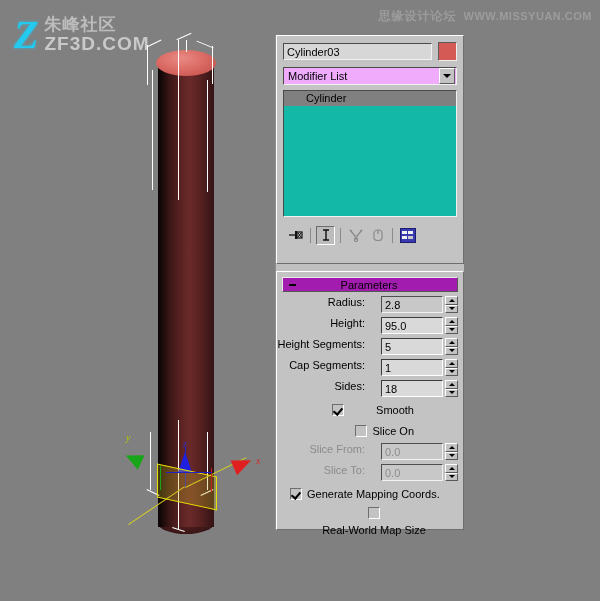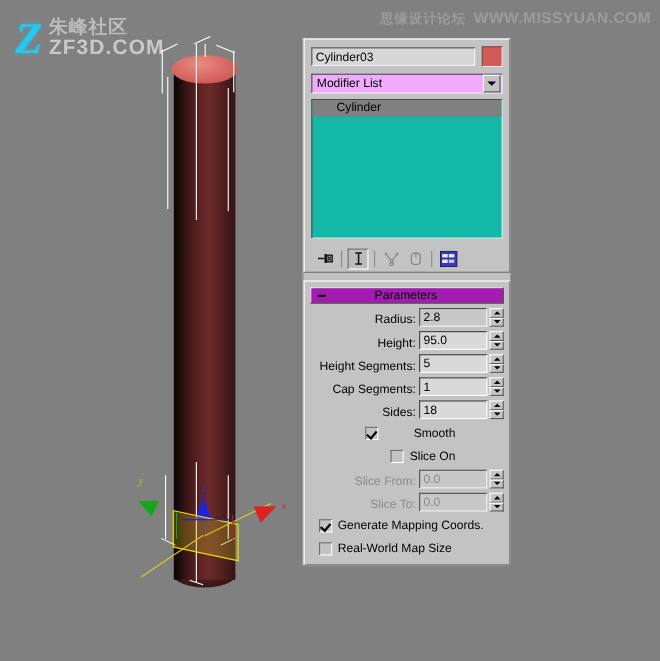--- a/index.html
+++ b/index.html
@@ -53,21 +53,21 @@
   #wm-right {
     position: absolute;
     right: 8px; top: 8px;
     display: flex;
     align-items: baseline;
     gap: 7px;
     color: #9c9c9c;
     pointer-events: none;
   }
   #wm-right .cn { font-size: 12px; font-weight: bold; letter-spacing: 1px; }
-  #wm-right .en { font-size: 14px; font-weight: bold; letter-spacing: .5px; }
+  #wm-right .en { font-size: 11px; font-weight: bold; letter-spacing: .5px; }
 
   
   #viewport {
     position: absolute;
     left: 0; top: 0;
     width: 275px; height: 601px;
   }
   #cyl-wrap { position: absolute; left: 0; top: 0; width: 275px; height: 601px; }
   .cyl-body {
     position: absolute;
@@ -121,21 +121,21 @@
     border-left: 1px solid #8f8f8f;
   }
   .grp {
     background: #c3c3c3;
     border-top: 1px solid #ffffff;
     border-left: 1px solid #ffffff;
     border-right: 1px solid #6e6e6e;
     border-bottom: 1px solid #6e6e6e;
     margin: 0 0 0 0;
   }
-  #stack-group { padding: 6px 6px 0 6px; }
+  #stack-group { padding: 6px 6px 16px 6px; }
 
   .namerow { display: flex; align-items: center; gap: 6px; }
   .namefield {
     flex: 1;
     height: 17px;
     background: #d7d7d7;
     border-top: 1px solid #4a4a4a;
     border-left: 1px solid #4a4a4a;
     border-right: 1px solid #f2f2f2;
     border-bottom: 1px solid #f2f2f2;
@@ -247,25 +247,25 @@
     width: 7px; height: 2px; background: #000;
   }
   .rollhead .rtitle {
     flex: 1; text-align: center;
     font-size: 11px;
     padding-right: 2px;
   }
 
   .prow {
     display: flex;
-    align-items: flex-end;
+    align-items: flex-start;
     justify-content: flex-end;
     height: 17px;
     margin-top: 4px;
-    gap: 3px;
+    gap: 16px;
   }
   .prow .plab { font-size: 11px; white-space: nowrap; }
   .prow .plab.dim { color: #8c8c8c; }
   .spin-wrap { display: flex; align-items: stretch; }
   .numfield {
     width: 62px;
     background: #c8c8c8;
     border-top: 1px solid #4f4f4f;
     border-left: 1px solid #4f4f4f;
     border-right: 1px solid #f2f2f2;
@@ -593,19 +593,19 @@
             </span>
         </span>
       </span>
     </div>
 
     <div class="crow" style="padding-left:8px;">
       <span class="cbox on"></span>
       <span class="clab">Generate Mapping Coords.</span>
     </div>
 
-    <div class="crow" style="padding-left:8px;">
+    <div class="crow" style="padding-left:8px;flex-direction:column;">
       <span class="cbox"></span>
       <span class="clab">Real-World Map Size</span>
     </div>
 
   </div>
 </div>
 
 </body></html>

